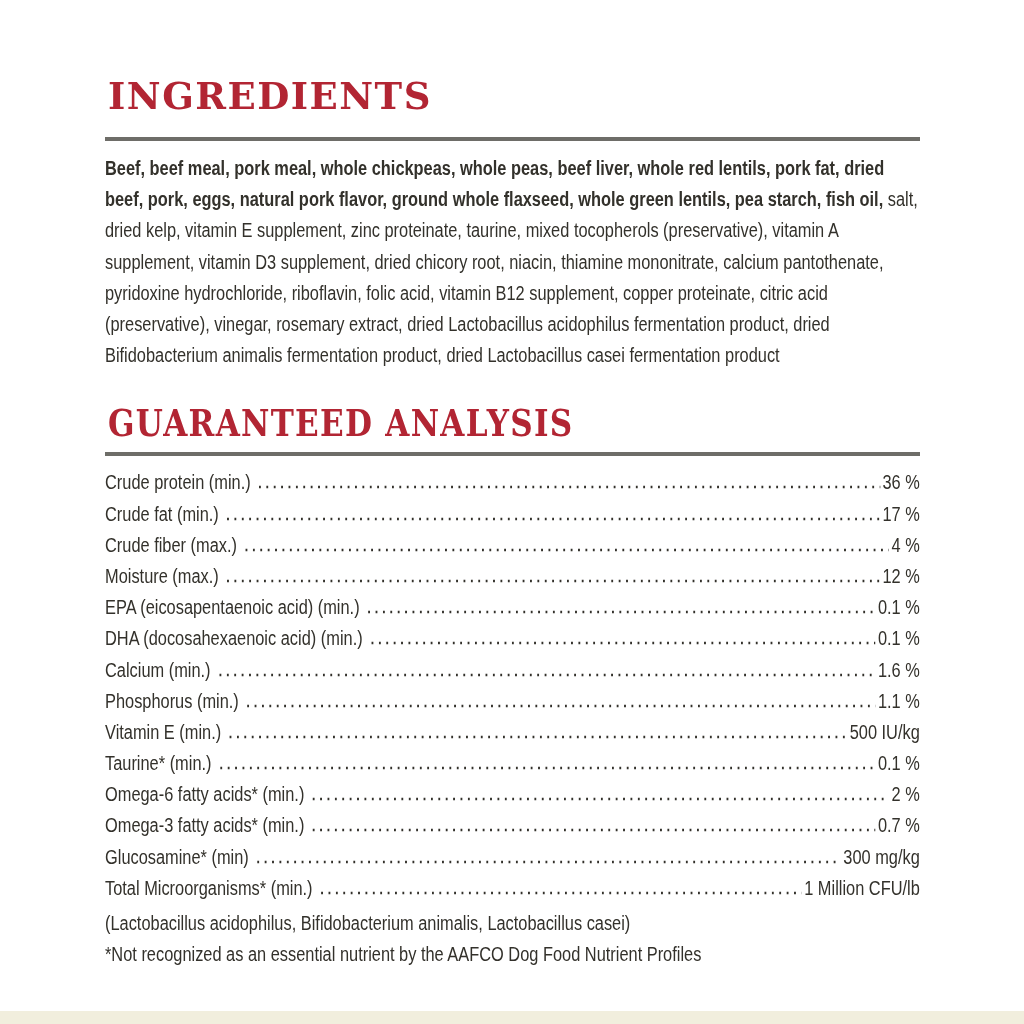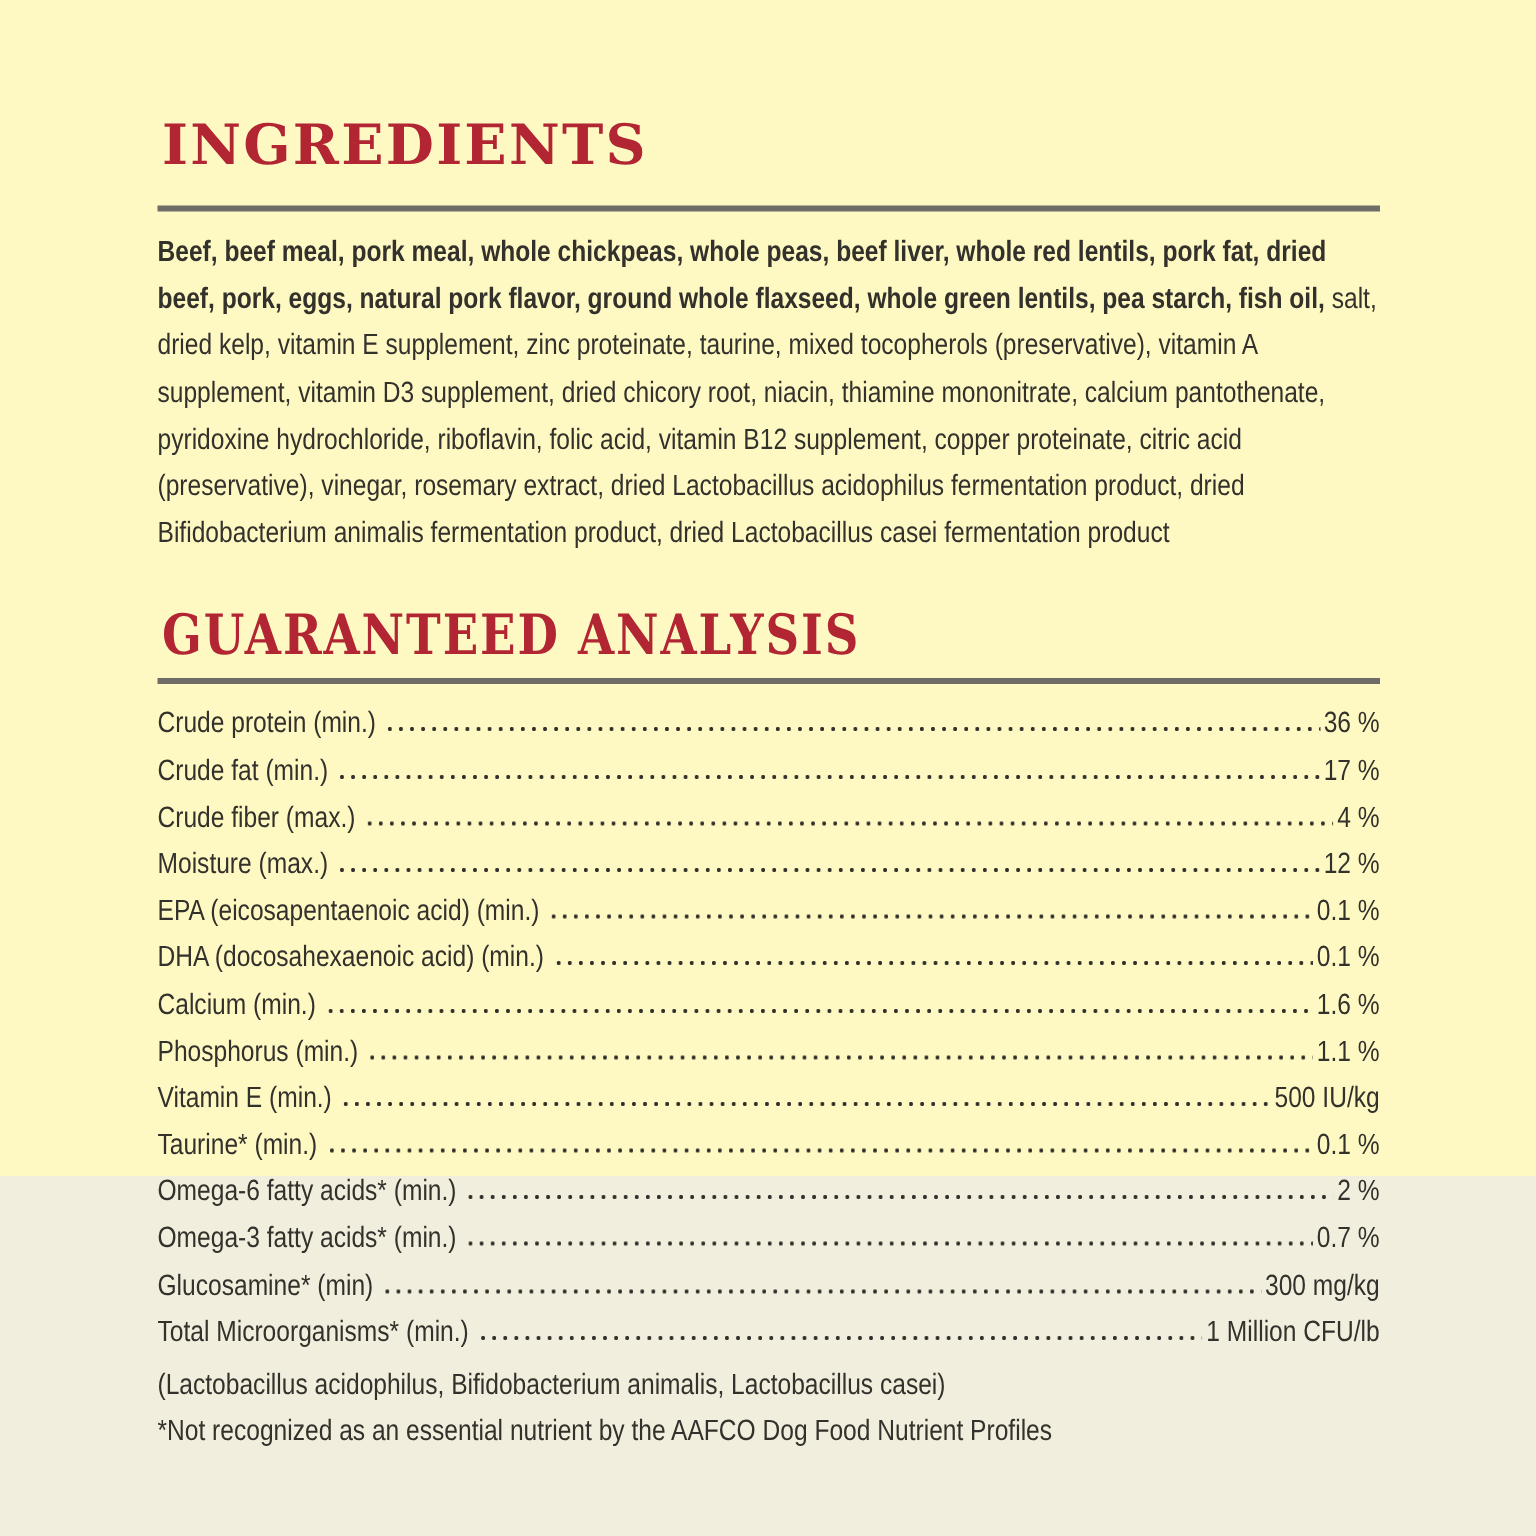--- a/index.html
+++ b/index.html
@@ -6,24 +6,24 @@
     margin: 0;
     padding: 0;
     width: 1024px;
     height: 1024px;
     background: #f1eedd;
     overflow: hidden;
   }
   .page {
     position: relative;
     width: 1024px;
-    height: 784px;
+    height: 1011px;
     box-sizing: border-box;
     padding: 78px 104px 0 105px;
-    background: #fef9c3;
+    background: #ffffff;
     font-family: "Liberation Sans", sans-serif;
     color: #33312b;
   }
   .section-heading {
     margin: 0 0 0 3px;
     font-family: "DejaVu Serif", serif;
     font-weight: 700;
     font-size: 37px;
     line-height: 37px;
     color: #b22533;

